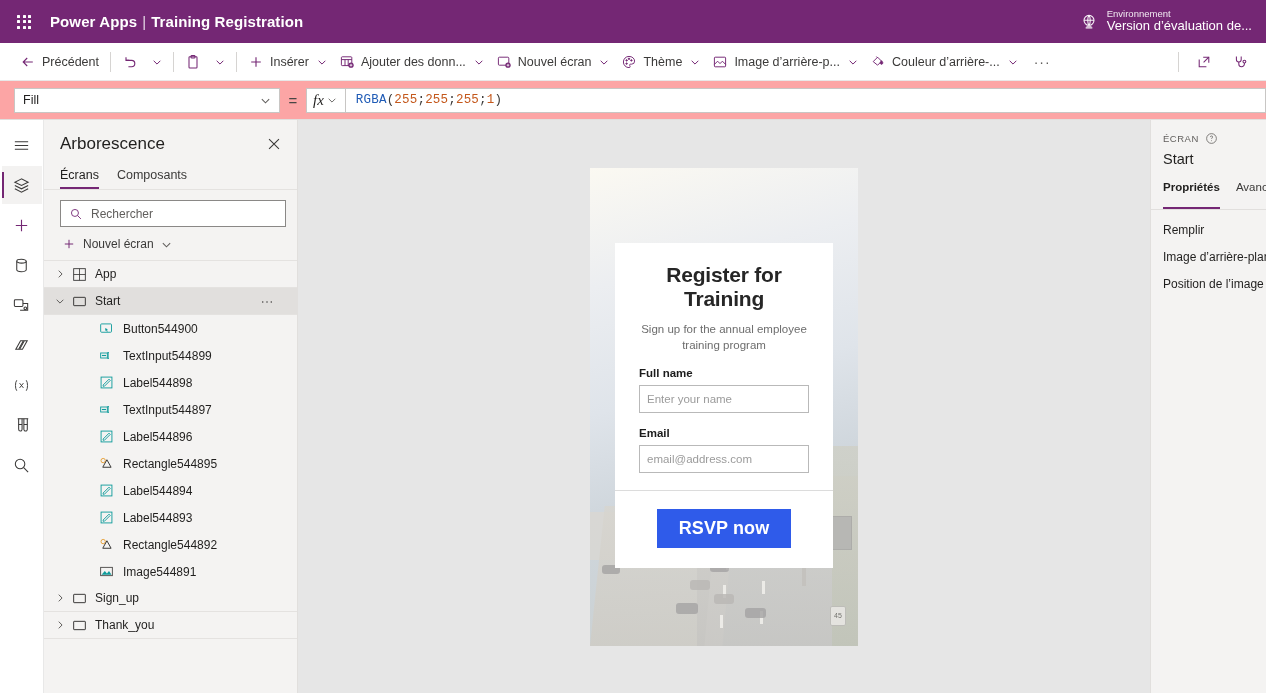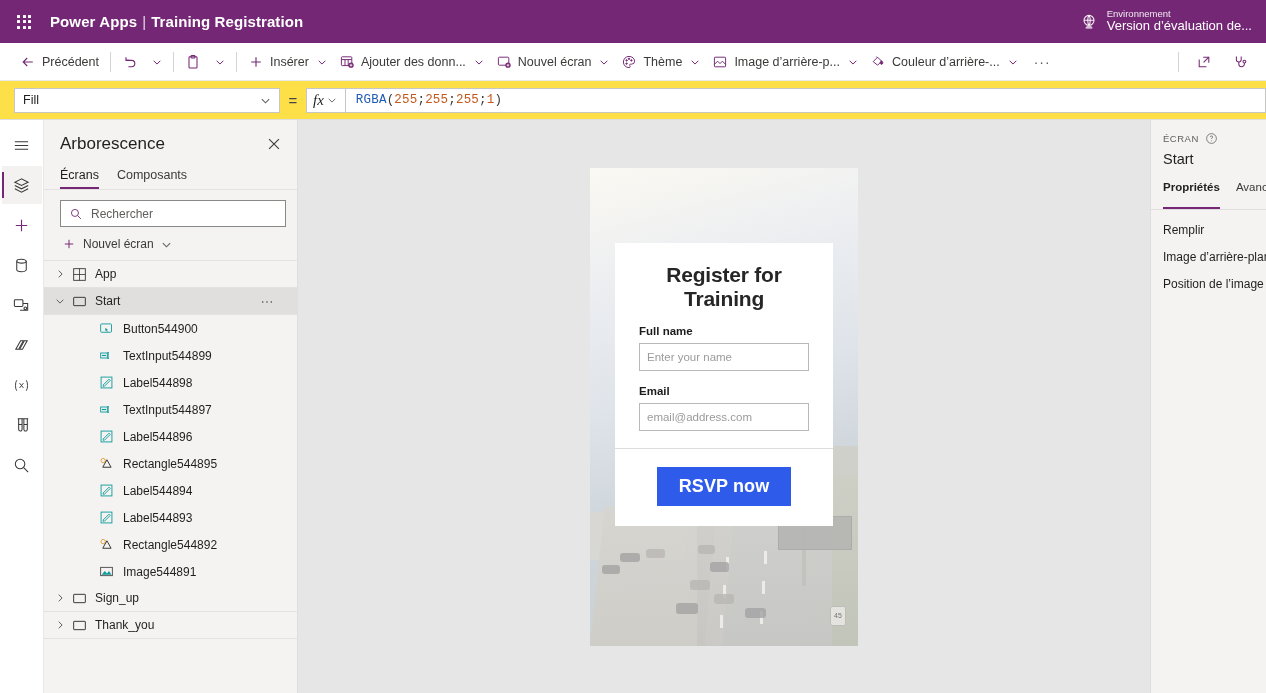--- a/index.html
+++ b/index.html
@@ -43,21 +43,21 @@
   .cmd-caret { display: inline-block; width: 10px; height: 10px; margin-left: 2px; }
   .cmd-sep { width: 1px; height: 20px; background: #d6d4d2; margin: 0 5px; }
   .cmd-ico { width: 16px; height: 16px; display: inline-block; }
   .cmd-ellipsis { padding: 0 10px; color: #605e5c; font-size: 14px; cursor: pointer;
                   letter-spacing: 1px; }
   .cmd-right { position: absolute; right: 10px; display: flex; align-items: center; gap: 4px; }
   .cmd-right .cmd-item { padding: 0 8px; }
 
   
   .formulabar {
-    height: 39px; background: #fde047; display: flex; align-items: center;
+    height: 39px; background: #fca5a5; display: flex; align-items: center;
     padding: 0 0 0 14px; border-bottom: 1px solid #e1dfdd; gap: 0;
   }
   .prop-select {
     width: 266px; height: 25px; border: 1px solid #c8c6c4; background: #fff;
     display: flex; align-items: center; padding: 0 8px; font-size: 12.5px;
     color: #201f1e; position: relative; cursor: pointer;
   }
   .prop-select .caret { position: absolute; right: 8px; }
   .eq { width: 26px; text-align: center; font-size: 15px; color: #484644; }
   .fx-box { display: flex; align-items: center; gap: 3px; padding: 0 8px 0 6px;
@@ -669,20 +669,21 @@
           <div class="car" style="left:56px;bottom:88px;width:19px;height:9px"></div>
           <div class="car dk" style="left:12px;bottom:72px;width:18px;height:9px"></div>
 
           <div class="gantry-post"></div>
           <div class="gantry-sign"></div>
           <div class="speed">45</div>
         </div>
 
         <div class="card">
           <div class="card-title">Register for Training</div>
+          <div class="card-sub">Sign up for the annual employee training program</div>
 
           <div class="field">
             <div class="field-label">Full name</div>
             <div class="field-input">Enter your name</div>
           </div>
 
           <div class="field">
             <div class="field-label">Email</div>
             <div class="field-input">email@address.com</div>
           </div>

